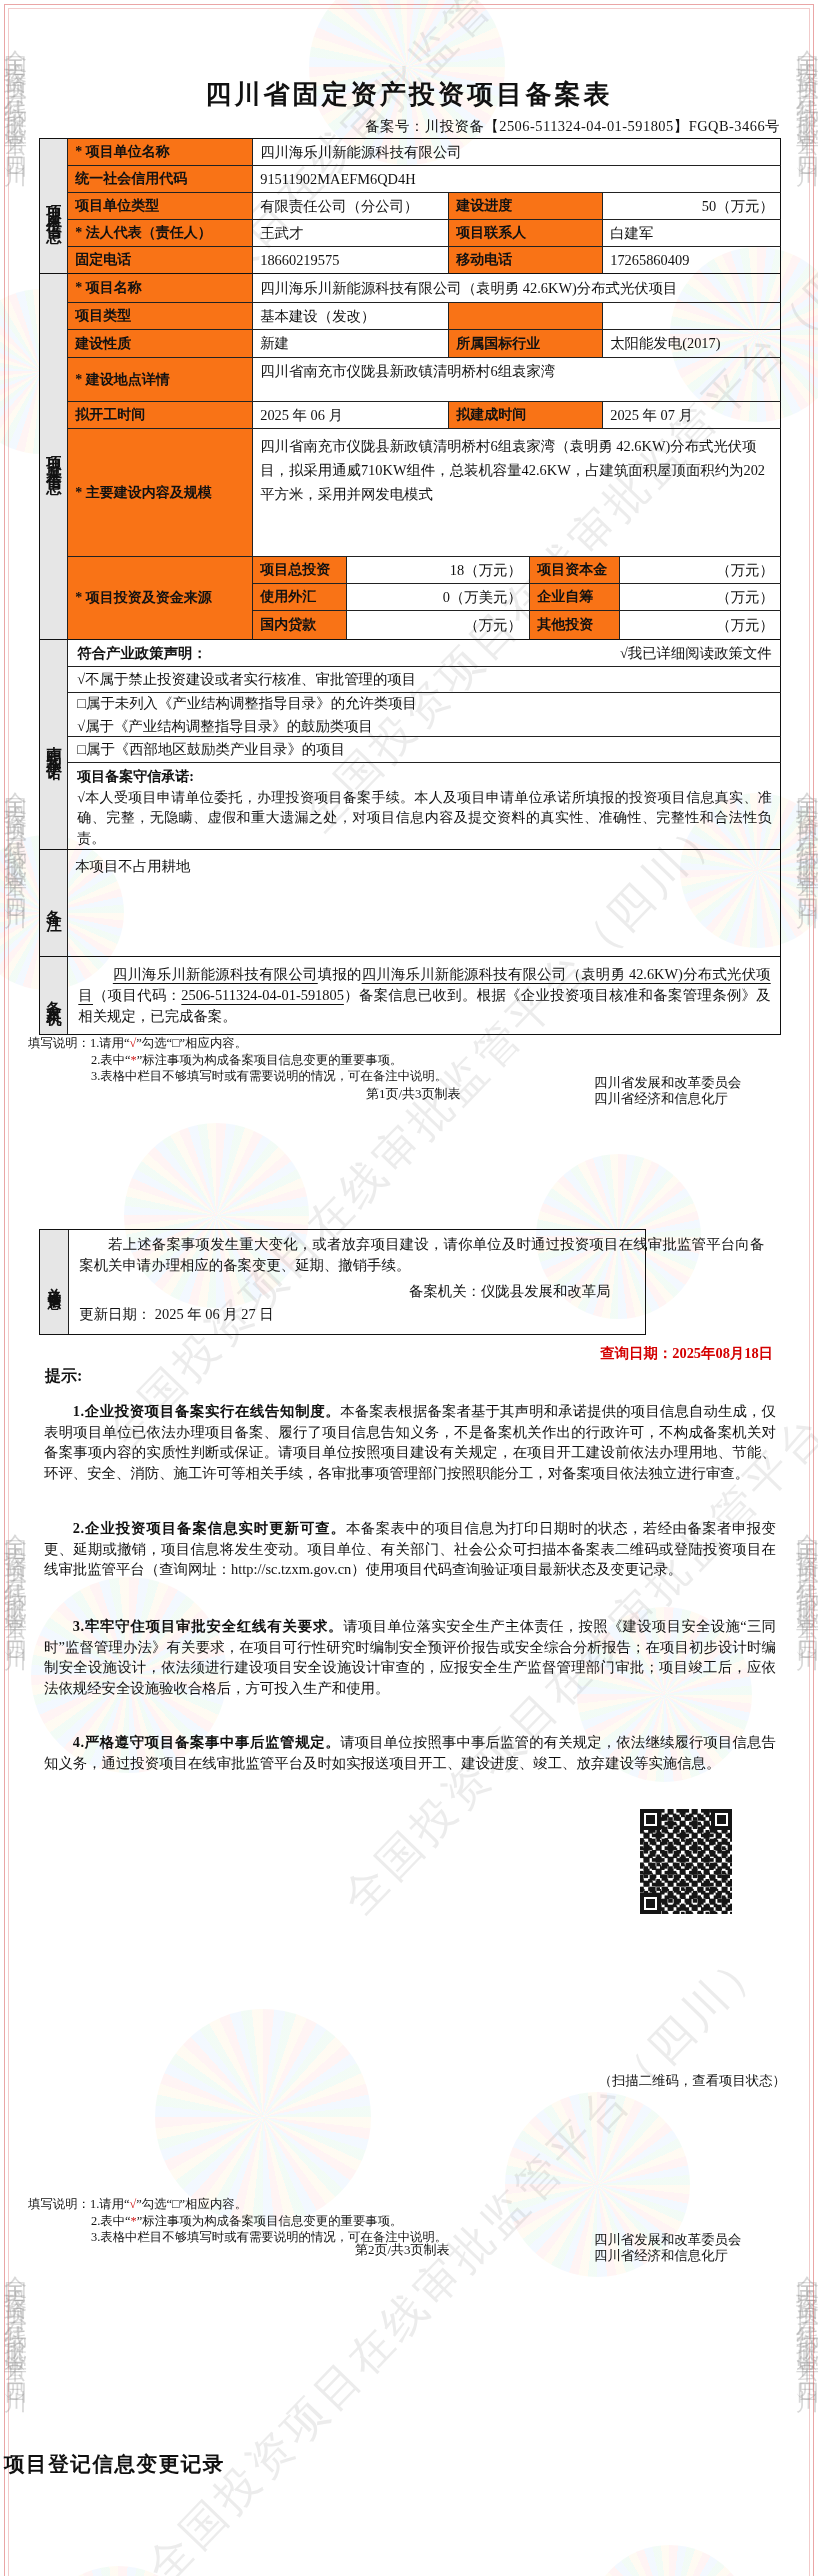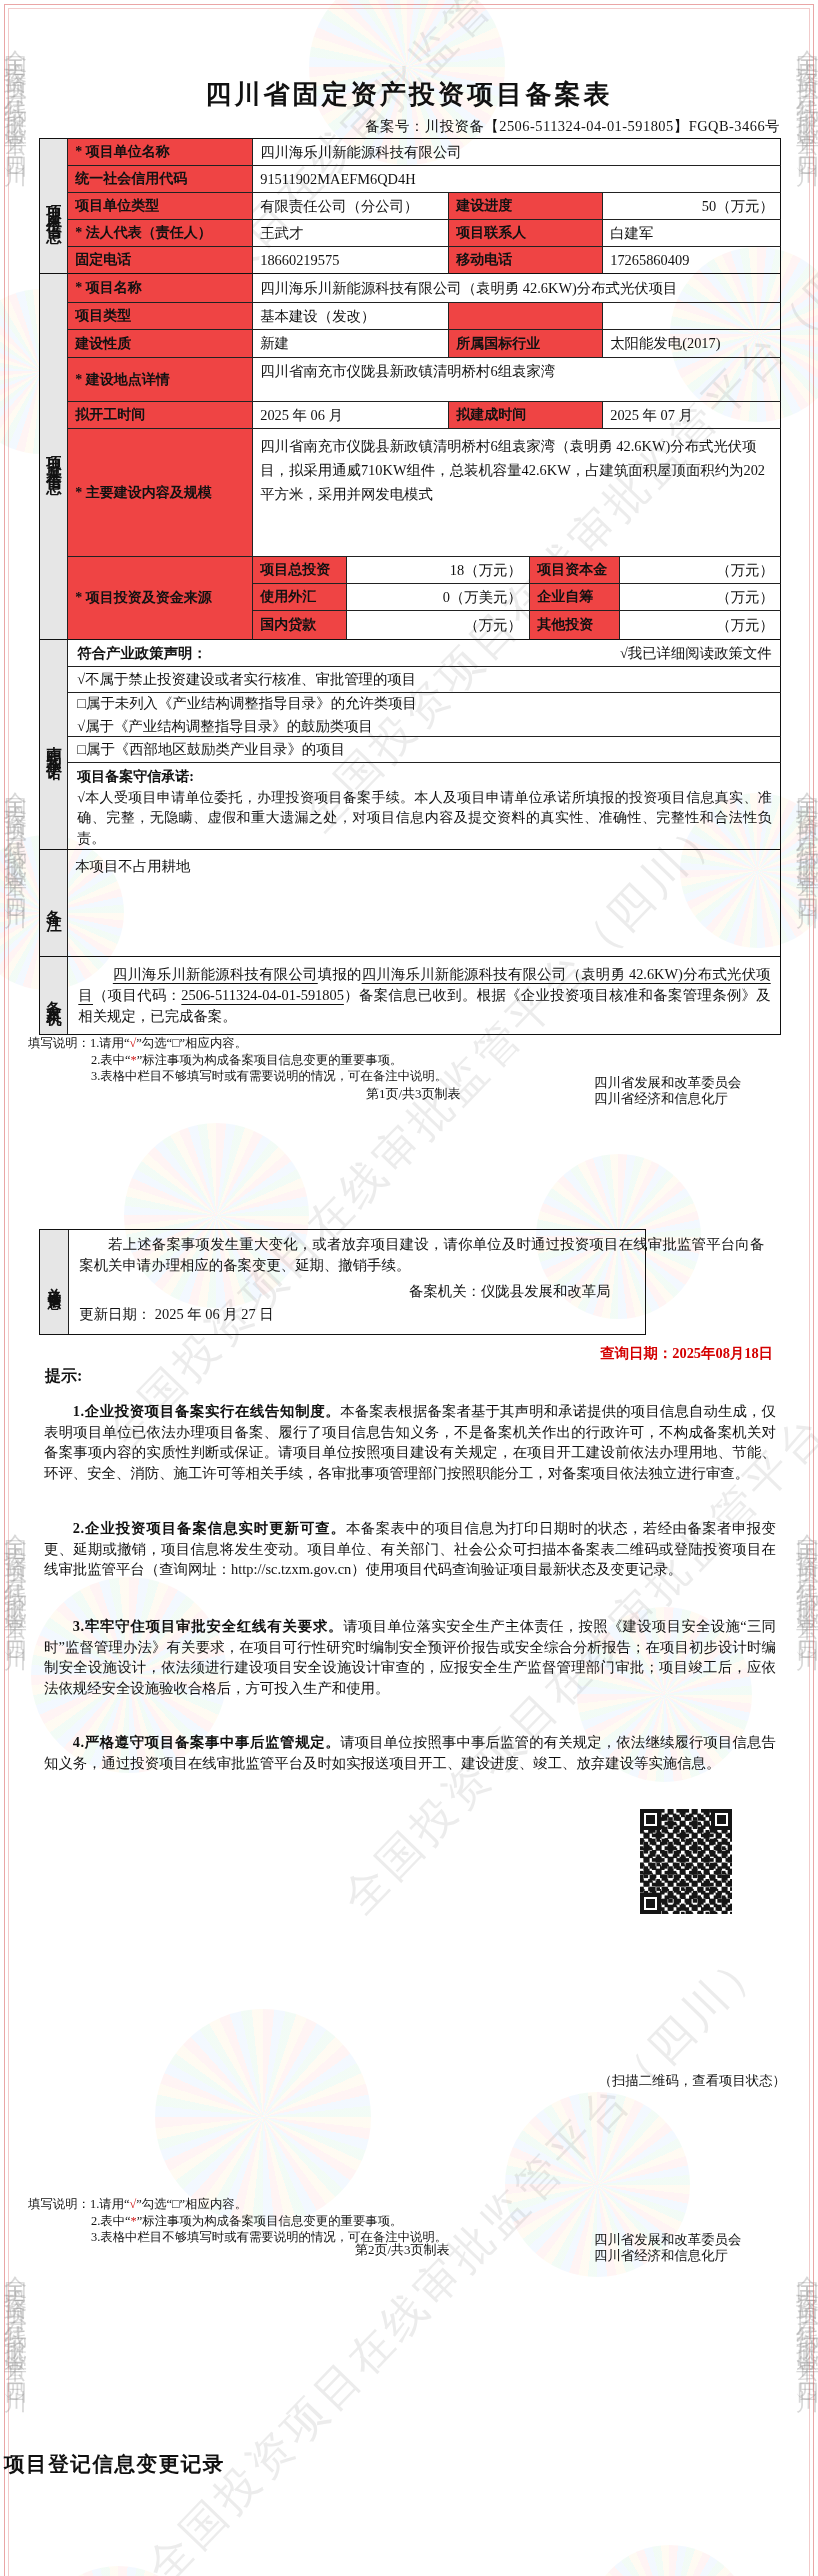--- a/index.html
+++ b/index.html
@@ -20,21 +20,21 @@
   .doc-title{position:absolute;top:77px;left:0;width:100%;text-align:center;font-size:26px;
              font-weight:bold;letter-spacing:3.1px;}
   .filing-no{position:absolute;top:117px;right:38px;font-size:14.4px;letter-spacing:0.5px;}
   
   .formgrid{position:absolute;left:39px;top:138px;width:742px;display:grid;box-sizing:border-box;
     border:1.5px solid #111;background:transparent;
     grid-template-columns:28px 185px 94px 102px 81px 73px 17px 161px;
     grid-template-rows:27px 27px 27px 27px 27px 29px 27px 28px 44px 27px 128px 27px 27px 29px 27px 26px 44px 26px 87px 107px 77px;}
   .cell{border-right:1px solid #222;border-bottom:1px solid #222;box-sizing:border-box;
         font-size:14.4px;display:flex;align-items:center;overflow:hidden;}
-  .lbl{background:#ef4444;font-weight:bold;padding-left:7.2px;font-size:14px;}
+  .lbl{background:#f97316;font-weight:bold;padding-left:7.2px;font-size:14px;}
   .val{padding:0 7.2px;}
   .vr{justify-content:flex-end;}
   .sidebar{background:#e6e6e6;justify-content:center;padding:0;}
   .vtext{writing-mode:vertical-rl;text-orientation:upright;letter-spacing:4.6px;font-size:15.5px;font-weight:bold;}
   .thick{border-bottom-width:1.5px;border-bottom-color:#111;}
   .nr{border-right:none;}
   .nb{border-bottom:none;}
   .block{display:block;align-items:initial;}
   .top{padding-top:4.1px;}
   .mline{line-height:24px;padding-top:5.2px;}

